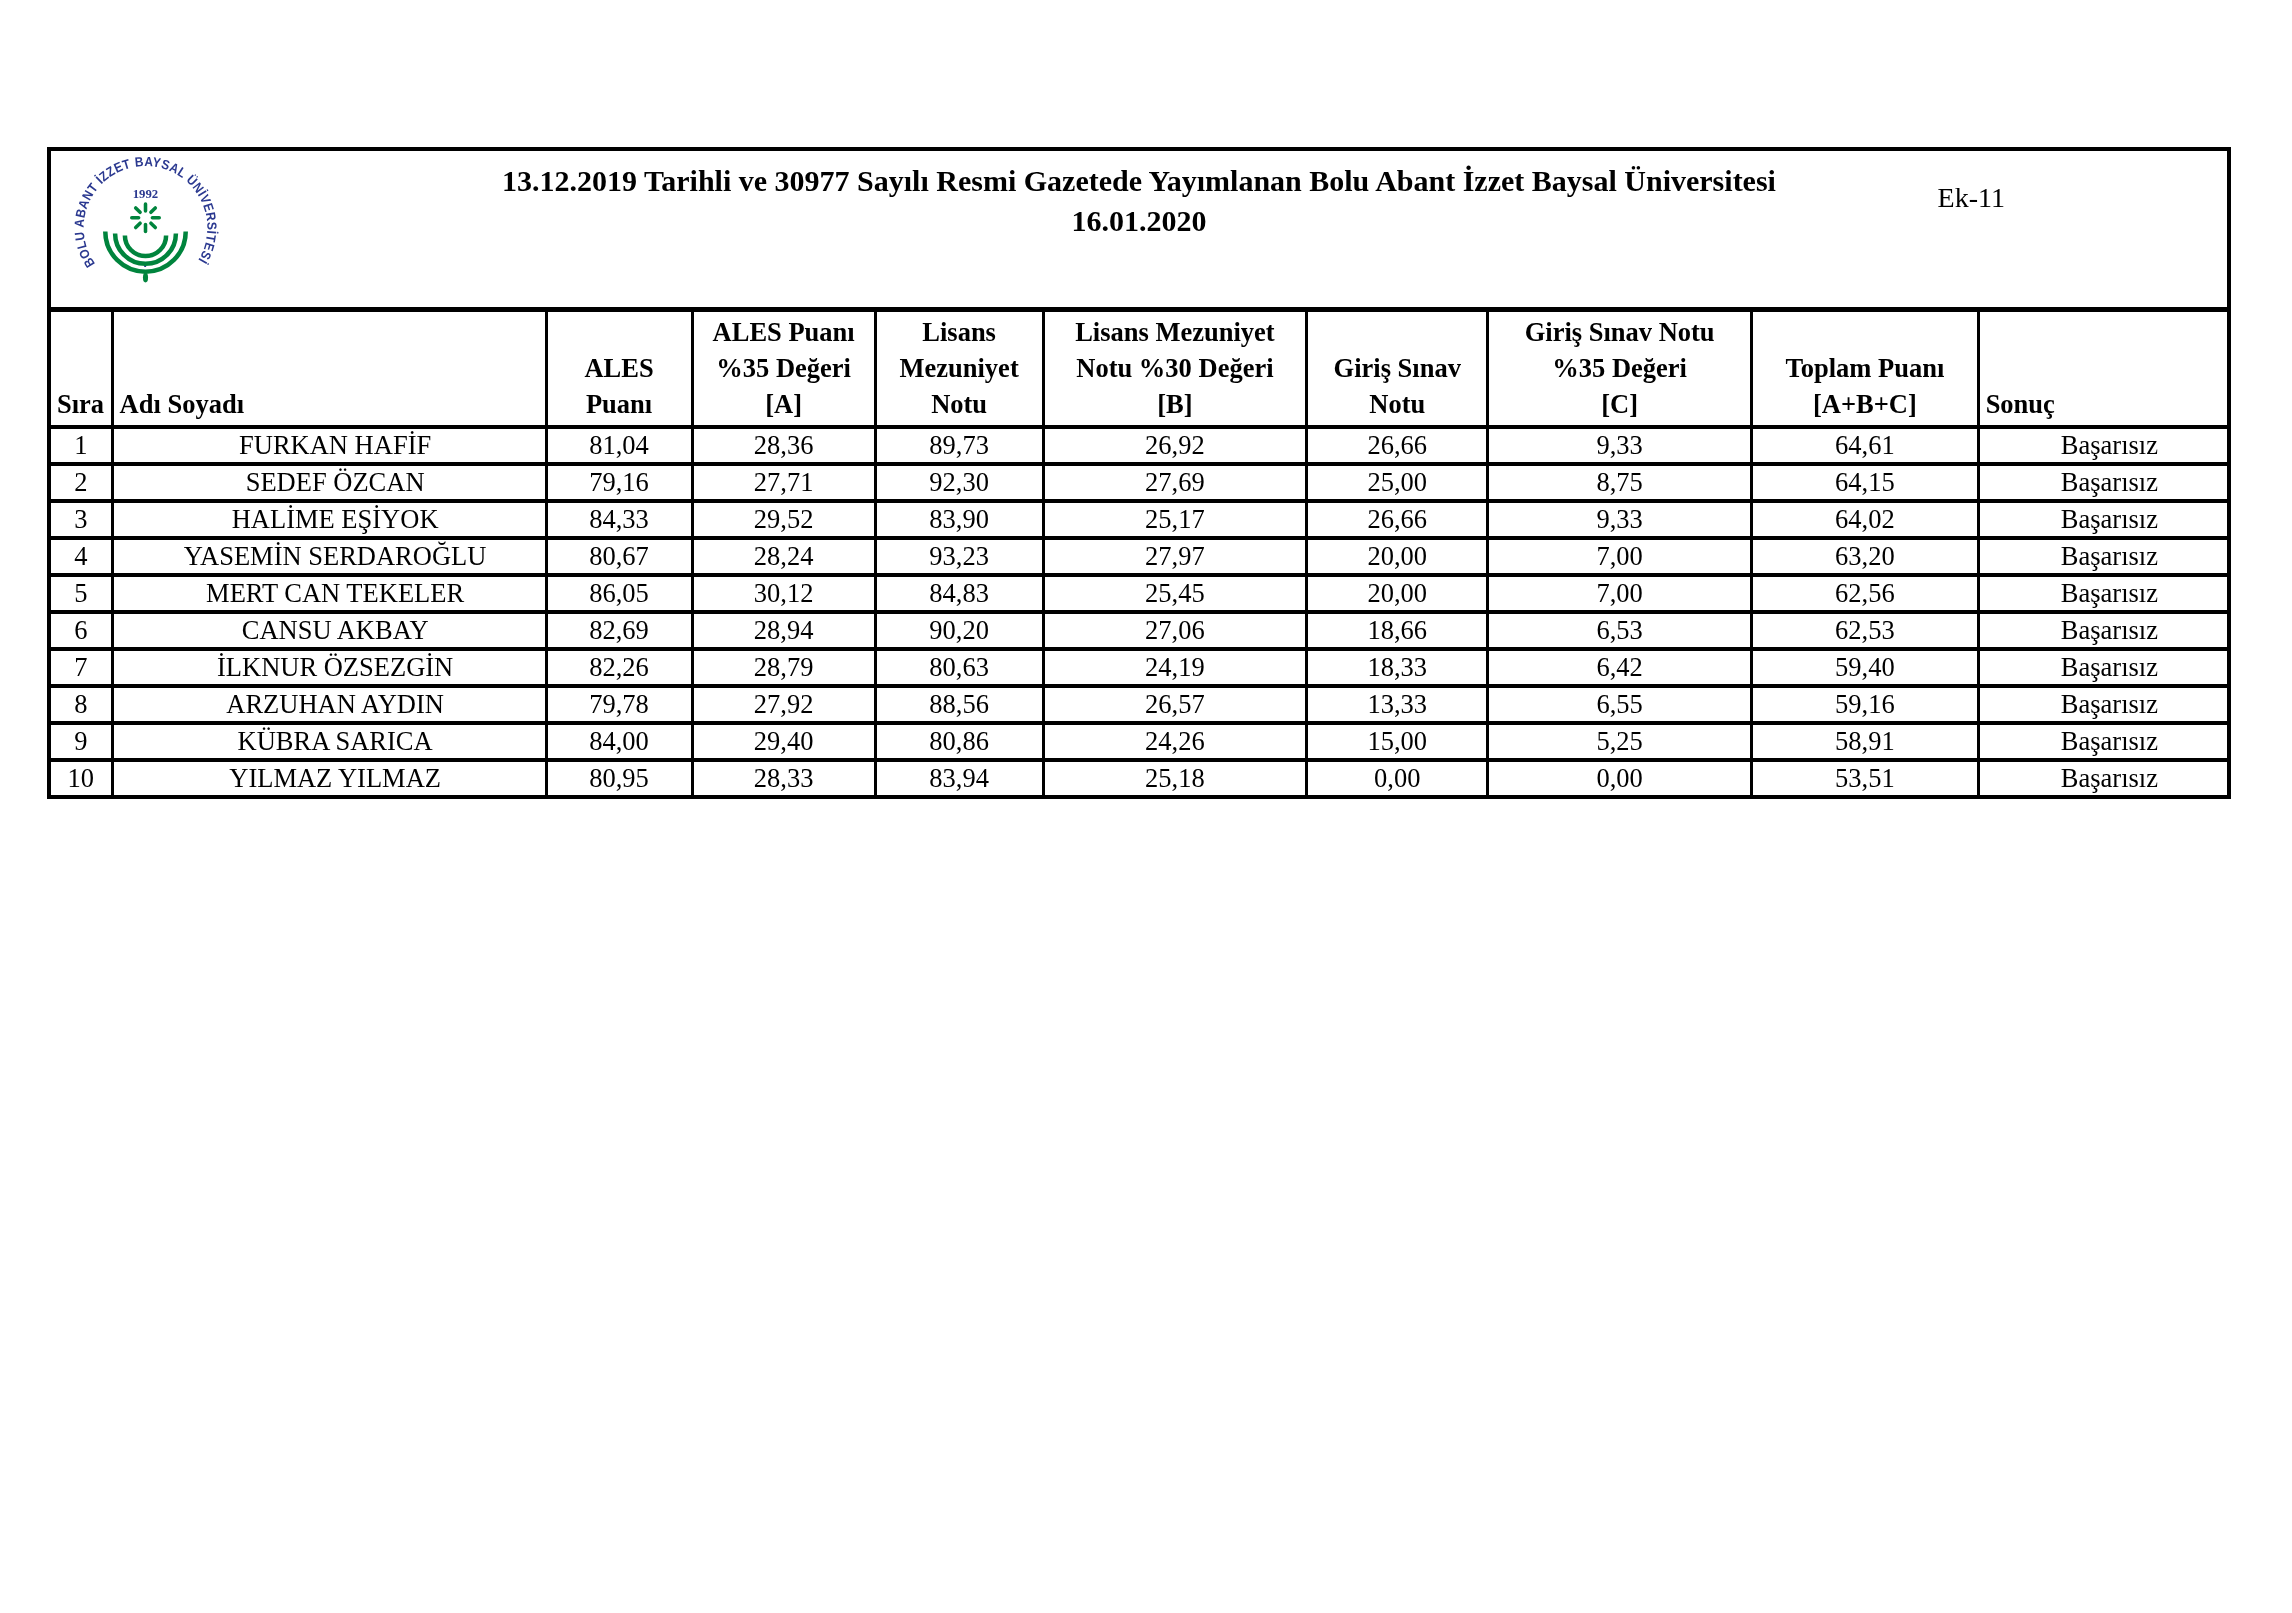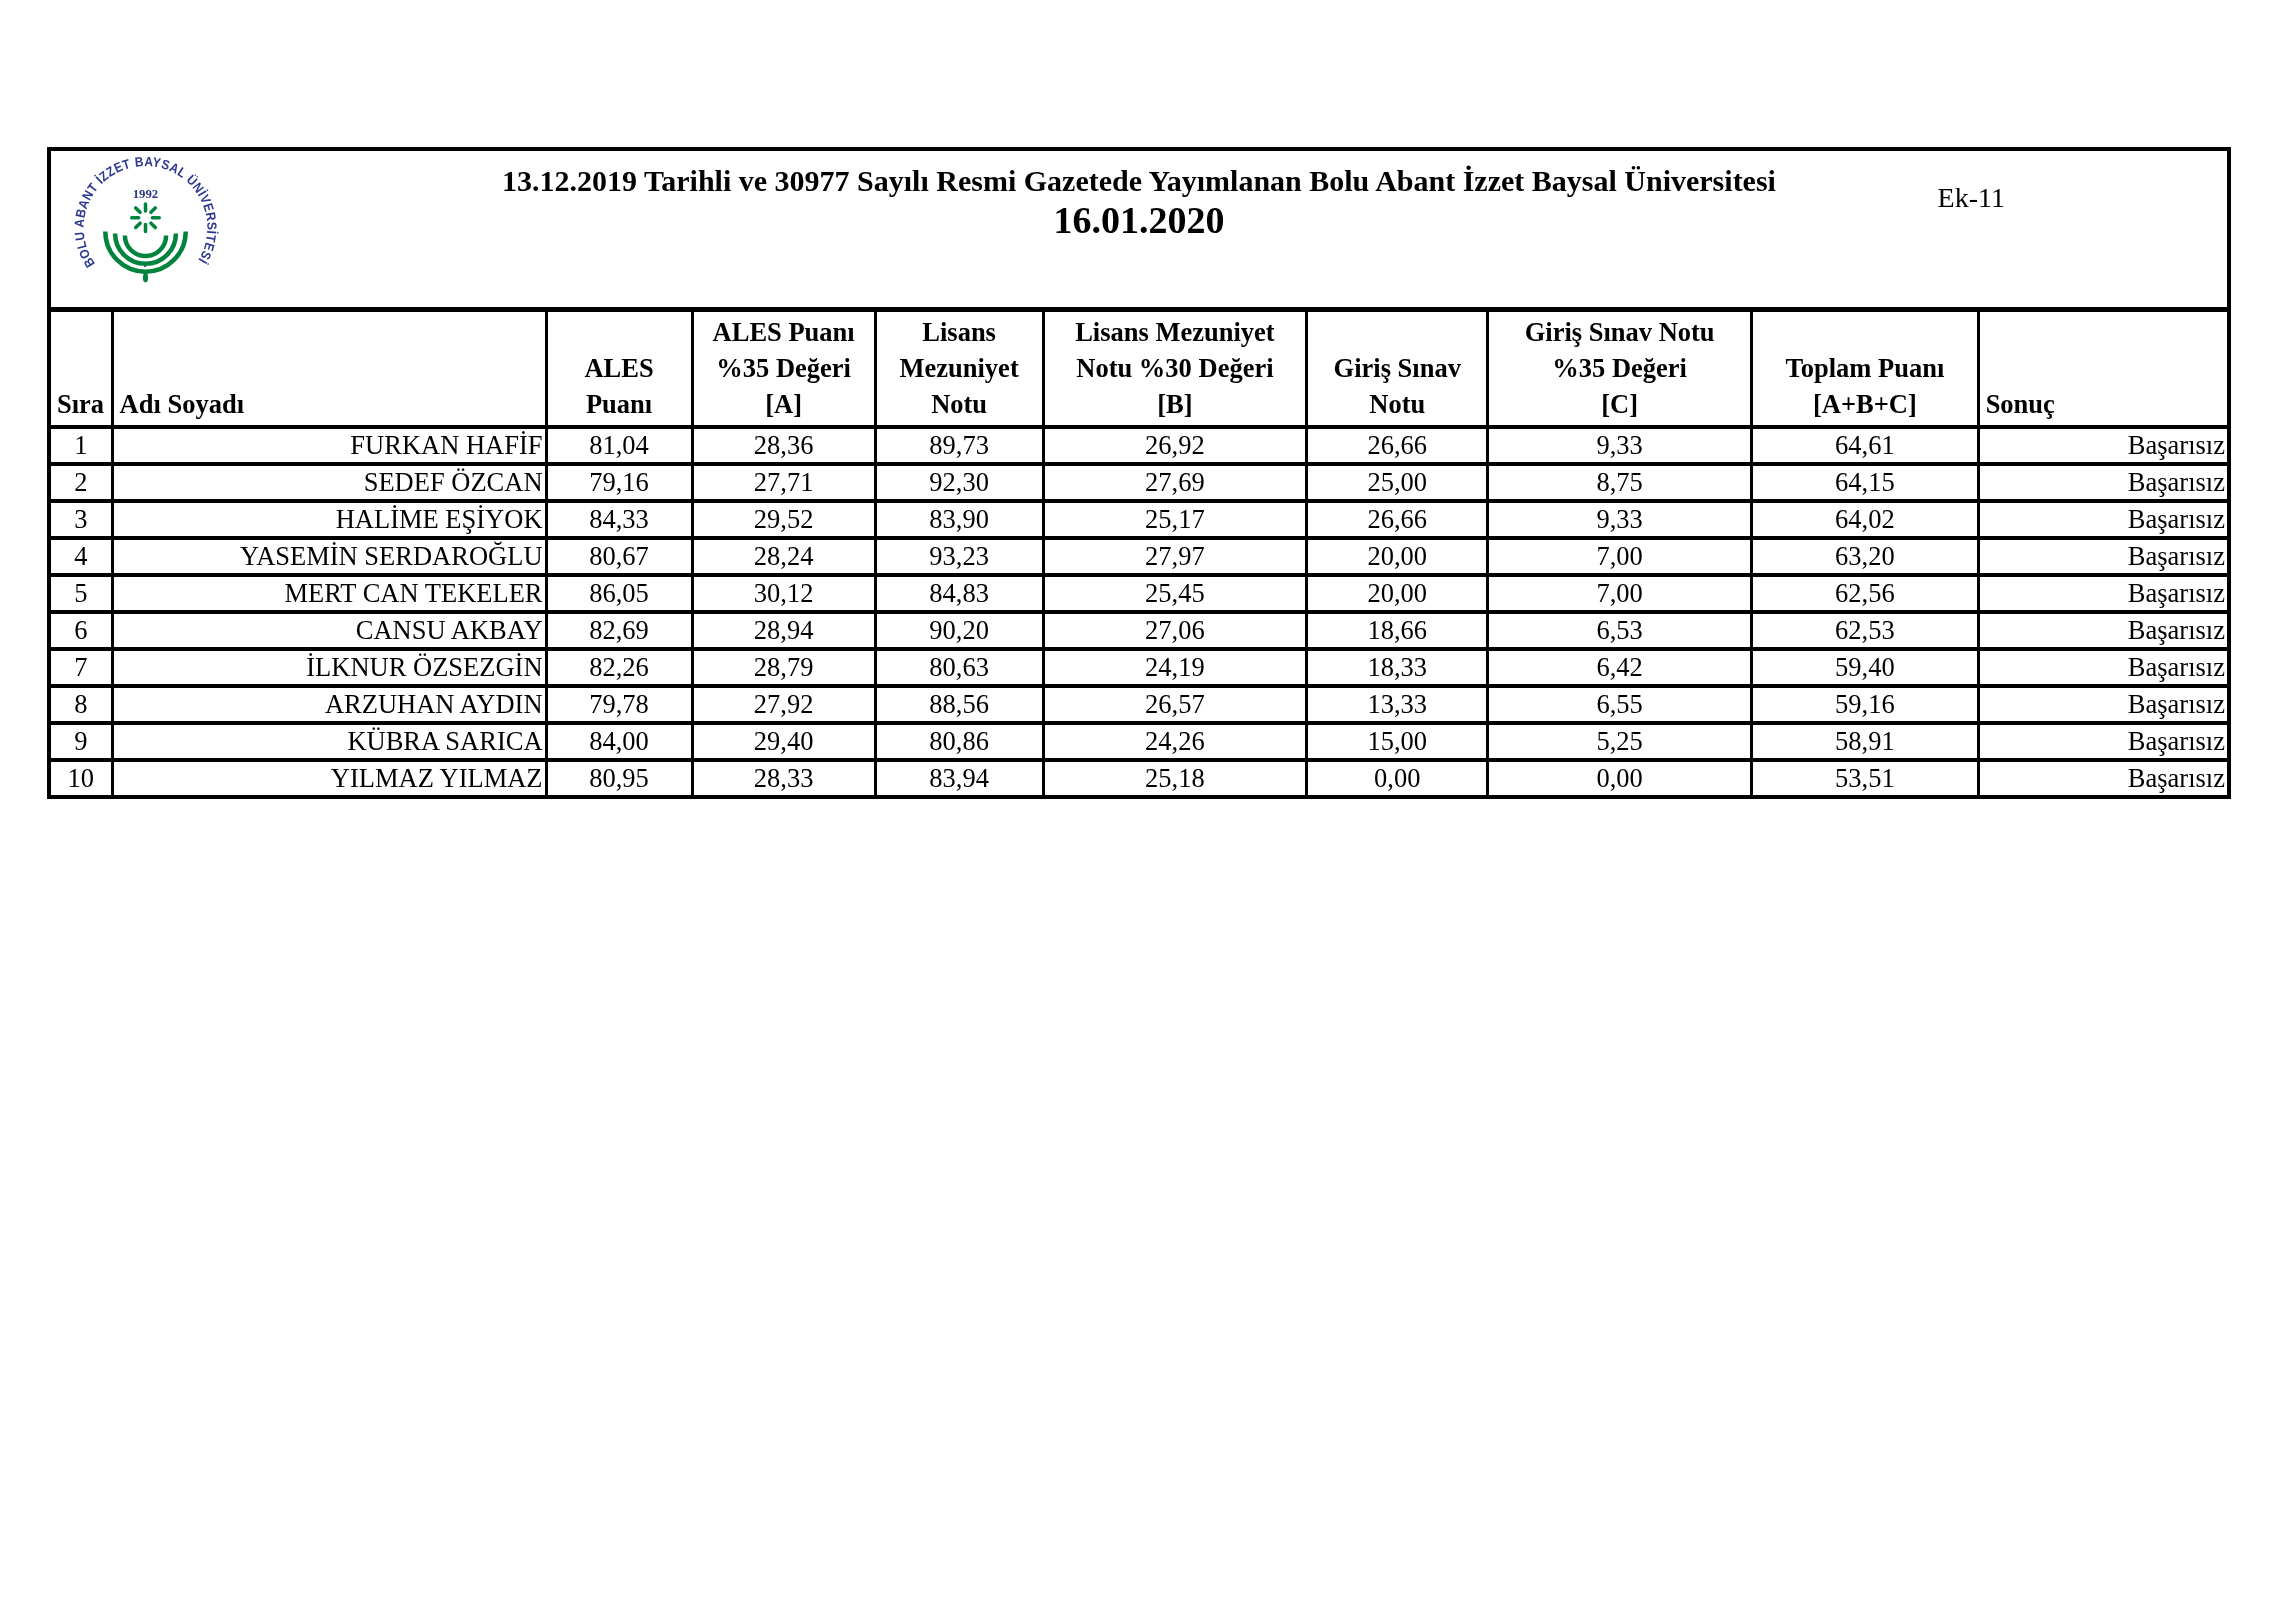--- a/index.html
+++ b/index.html
@@ -20,21 +20,21 @@
   }
   .logo{
     position:absolute;left:7.8px;top:2px;width:173px;height:155px;
   }
   .title-block{
     position:absolute;left:0;right:0;top:9.8px;
     text-align:center;font-weight:bold;
   }
   .title-line1{font-size:30px;line-height:39px;}
   .title-line2{font-size:30px;line-height:41px;}
-  .title-line3{font-size:38px;line-height:41px;}
+  .title-line3{font-size:30px;line-height:41px;}
   .ek-label{
     position:absolute;top:30px;right:222px;
     font-size:28px;font-weight:normal;line-height:33px;
   }
   
   table.results-table{
     border-collapse:collapse;width:100%;table-layout:fixed;
     border:4.9px solid #000;
     font-size:26.5px;
   }
@@ -53,21 +53,21 @@
     padding:0 2px 2.9px 2px;
     border-top-width:5.9px;
   }
   .results-table thead th.h-left{text-align:left;padding-left:5.9px;}
   .results-table td{
     height:33px;
     vertical-align:middle;
     text-align:center;
     padding:0 2px;
   }
-  .results-table td.c-left{text-align:right;padding-left:14px;}
+  .results-table td.c-left{text-align:center;padding-left:14px;}
 </style>
 </head>
 <body>
 
 <div class="content">
 
   <div class="header-area">
 
     <svg class="logo" viewBox="0 0 176 158">
       <defs>

